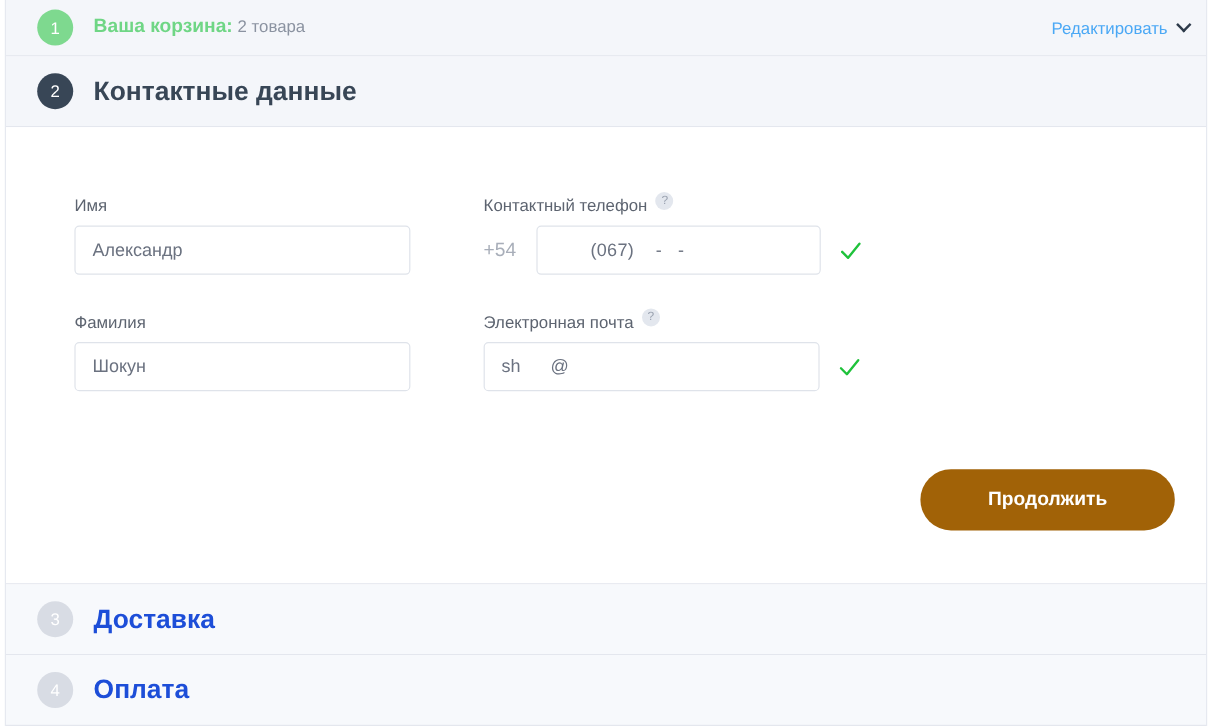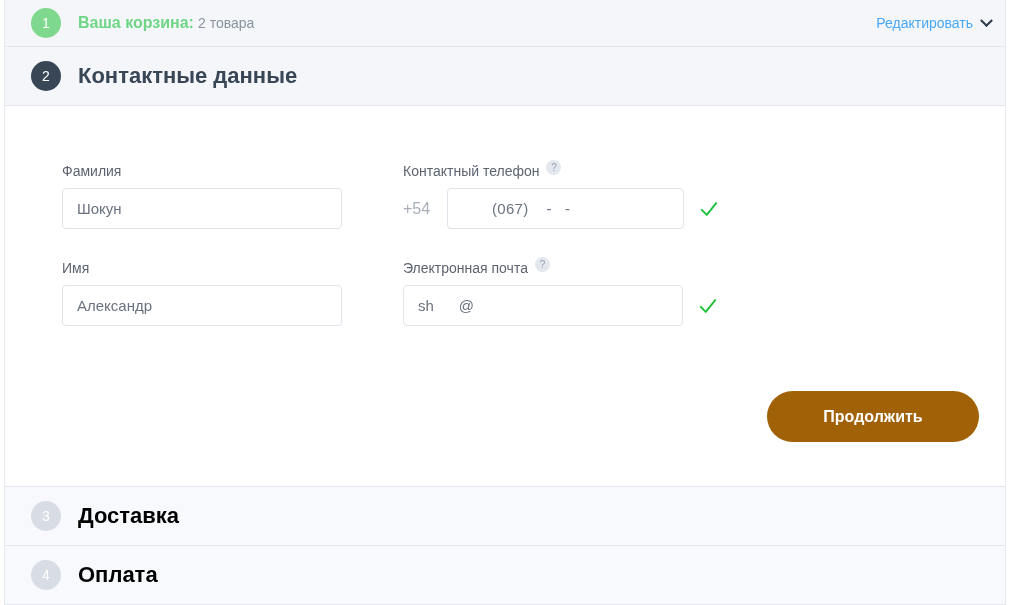--- a/index.html
+++ b/index.html
@@ -60,21 +60,21 @@
     font-size: 22px;
     color: #384656;
     font-weight: bold;
     white-space: nowrap;
   }
   .step-title.cart-green {
     color: #6fd685;
     font-size: 16px;
   }
   .step-title.muted {
-    color: #000000;
+    color: #1d4ed8;
   }
   .cart-count {
     font-size: 14px;
     color: #8b93a1;
     font-weight: normal;
     margin-left: 4px;
   }
 
   .edit-link {
     position: absolute;
@@ -220,30 +220,30 @@
       </div>
       <div class="step-title">Контактные данные</div>
     </div>
 
     <div class="form-body">
       <div class="fields">
 
         <div class="col-left">
 
           <div class="field-group">
+            <div class="field-label">Имя</div>
+            <div class="input-row">
+              <input class="text-input" type="text" value="Александр" style="">
+            </div>
+          </div>
+
+          <div class="field-group">
             <div class="field-label">Фамилия</div>
             <div class="input-row">
               <input class="text-input" type="text" value="Шокун" style="">
-            </div>
-          </div>
-
-          <div class="field-group">
-            <div class="field-label">Имя</div>
-            <div class="input-row">
-              <input class="text-input" type="text" value="Александр" style="">
             </div>
           </div>
 
         </div>
 
         <div class="col-right">
 
           <div class="field-group">
             <div class="field-label">
               <span>Контактный телефон</span>

